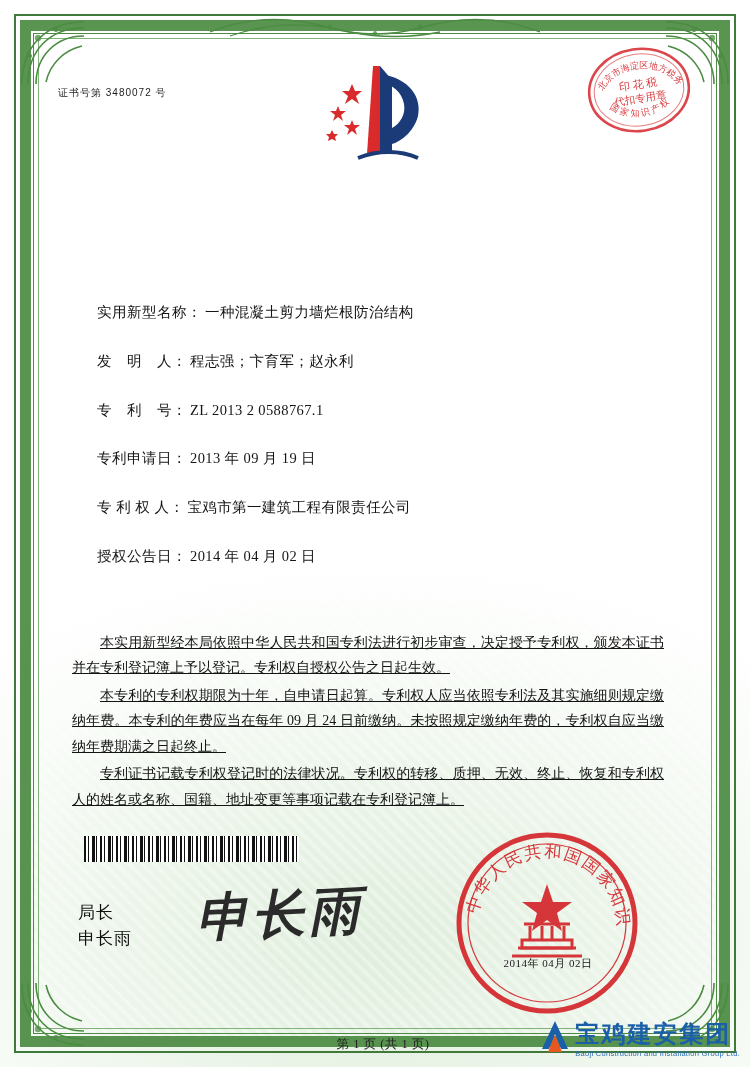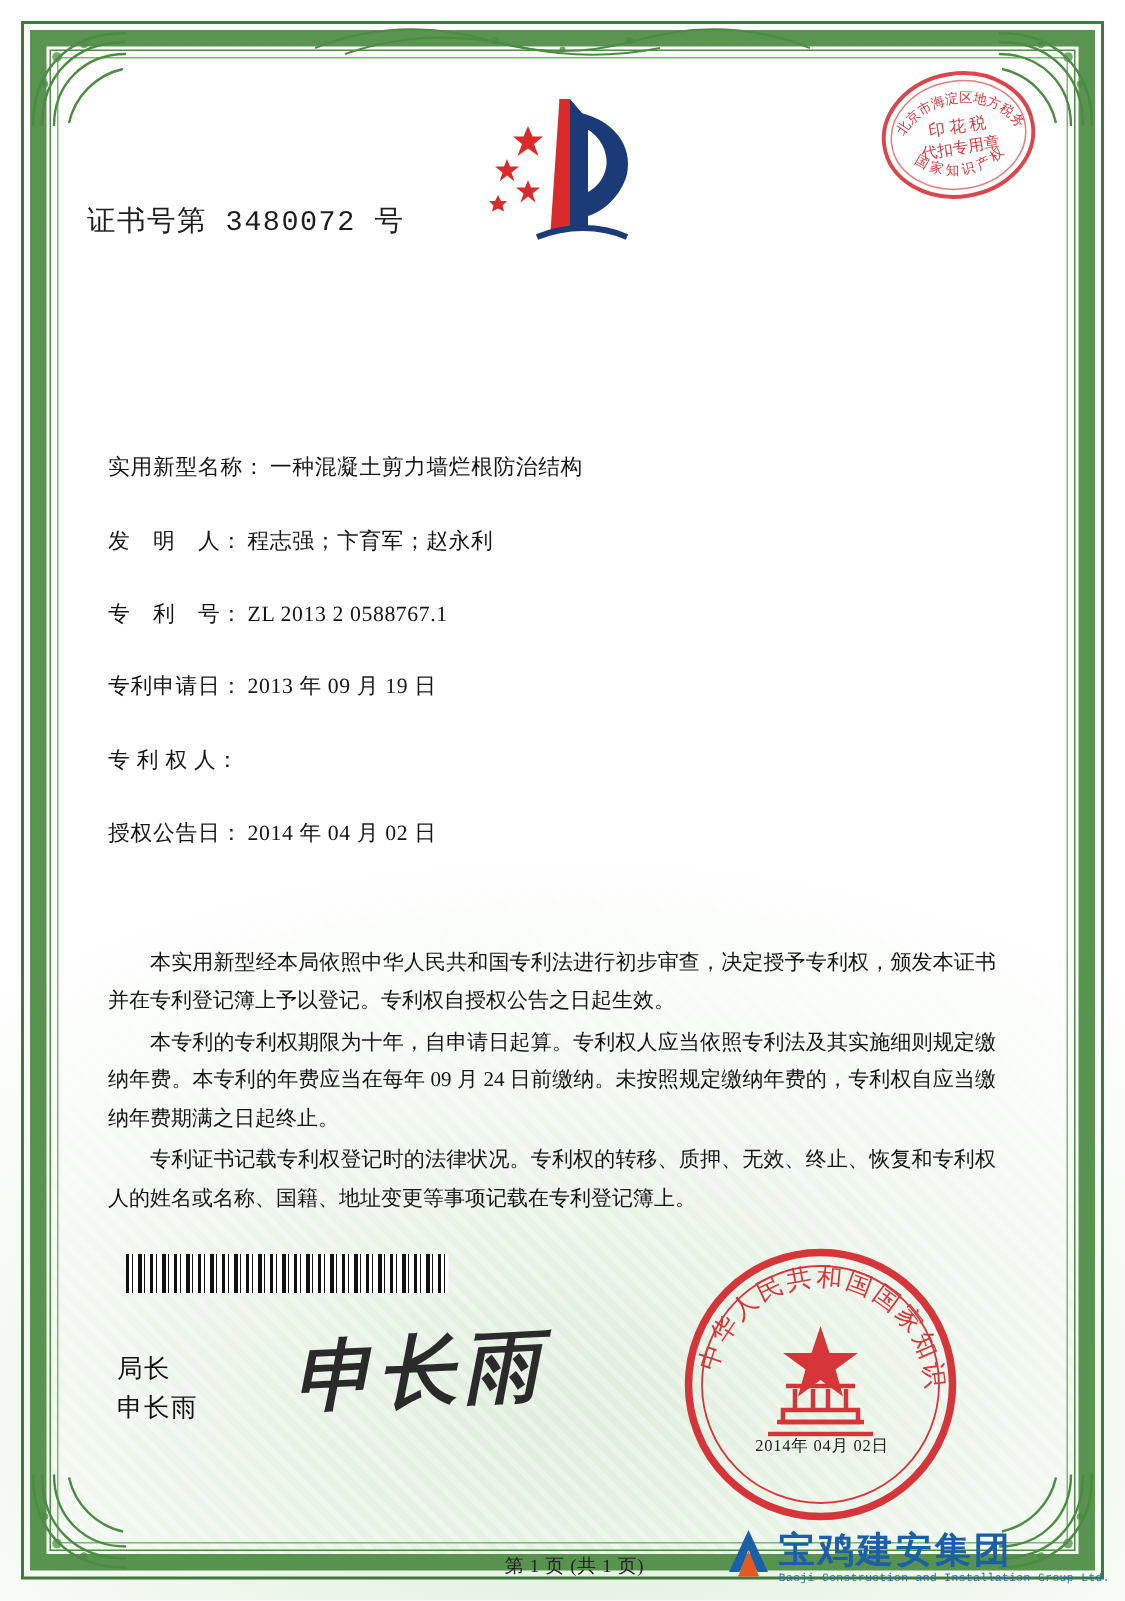--- a/index.html
+++ b/index.html
@@ -77,25 +77,24 @@
   .band-mid-top {
     position: absolute;
     left: 210px; top: 12px;
     width: 330px; height: 26px;
   }
 
   
   .cert-no {
     position: absolute;
     left: 58px; top: 86px;
-    font-size: 19px;
+    font-size: 10px;
     color: #1d1d1d;
     letter-spacing: 1px;
-    font-family: Liberation Mono, monospace;
-    margin-top: 48px;
+    font-family: Liberation Sans, sans-serif;
   }
 
   .logo {
     position: absolute;
     left: 318px; top: 58px;
     width: 120px; height: 118px;
   }
 
   .red-seal {
     position: absolute;
@@ -120,39 +119,41 @@
     left: 72px; top: 302px;
     width: 600px;
     font-size: 14.5px;
     color: #151515;
   }
   .field-row {
     display: flex;
     align-items: baseline;
     margin-bottom: 27px;
     line-height: 1.5;
+    margin-left: 25px;
   }
   .field-label {
     white-space: nowrap;
     letter-spacing: 0.5px;
   }
   .field-value {
     margin-left: 3px;
     letter-spacing: 0.4px;
   }
 
   
   .body-text {
     position: absolute;
     left: 72px; top: 630px;
     width: 592px;
     font-size: 14px;
     line-height: 1.82;
     color: #141414;
     text-align: justify;
+    text-decoration: underline;
   }
   .body-text p {
     margin: 0 0 2px 0;
     text-indent: 28px;
   }
 
   
   .barcode {
     position: absolute;
     left: 84px; top: 836px;
@@ -225,21 +226,21 @@
     font-weight: bold;
     color: #1a5fa8;
     letter-spacing: 2px;
     line-height: 1;
     font-family: "Liberation Sans", sans-serif;
   }
   .wm-text-sub {
     font-size: 7.5px;
     color: #2b6cb0;
     letter-spacing: 0.3px;
-    font-family: Liberation Mono, monospace;
+    font-family: Liberation Sans, sans-serif;
     margin-top: 3px;
     text-align: right;
   }
 </style>
 </head>
 <body>
 
 <div class="page">
 
   <div class="border-outer"></div>
@@ -371,20 +372,21 @@
     <div class="field-row">
       <span class="field-label">专　利　号：</span>
       <span class="field-value">ZL 2013 2 0588767.1</span>
     </div>
     <div class="field-row">
       <span class="field-label">专利申请日：</span>
       <span class="field-value">2013 年 09 月 19 日</span>
     </div>
     <div class="field-row">
       <span class="field-label">专 利 权 人：</span>
+      <span class="field-value">宝鸡市第一建筑工程有限责任公司</span>
     </div>
     <div class="field-row">
       <span class="field-label">授权公告日：</span>
       <span class="field-value">2014 年 04 月 02 日</span>
     </div>
   </div>
 
   <div class="body-text">
     <p>本实用新型经本局依照中华人民共和国专利法进行初步审查，决定授予专利权，颁发本证书并在专利登记簿上予以登记。专利权自授权公告之日起生效。</p>
     <p>本专利的专利权期限为十年，自申请日起算。专利权人应当依照专利法及其实施细则规定缴纳年费。本专利的年费应当在每年 09 月 24 日前缴纳。未按照规定缴纳年费的，专利权自应当缴纳年费期满之日起终止。</p>

